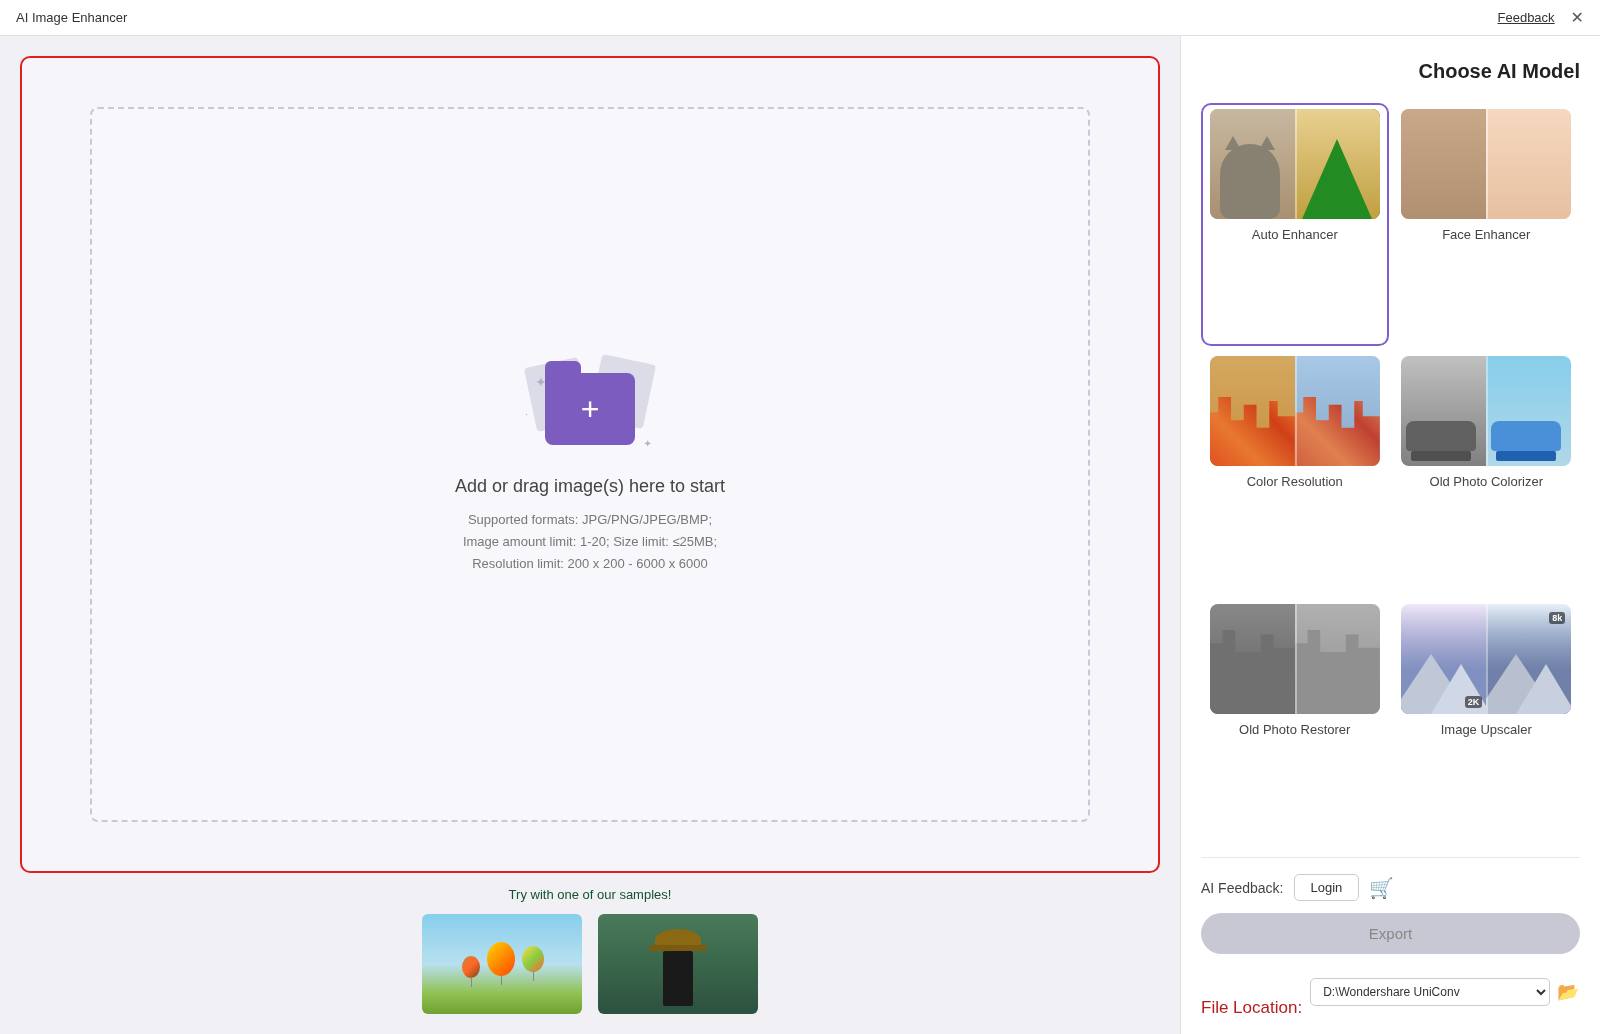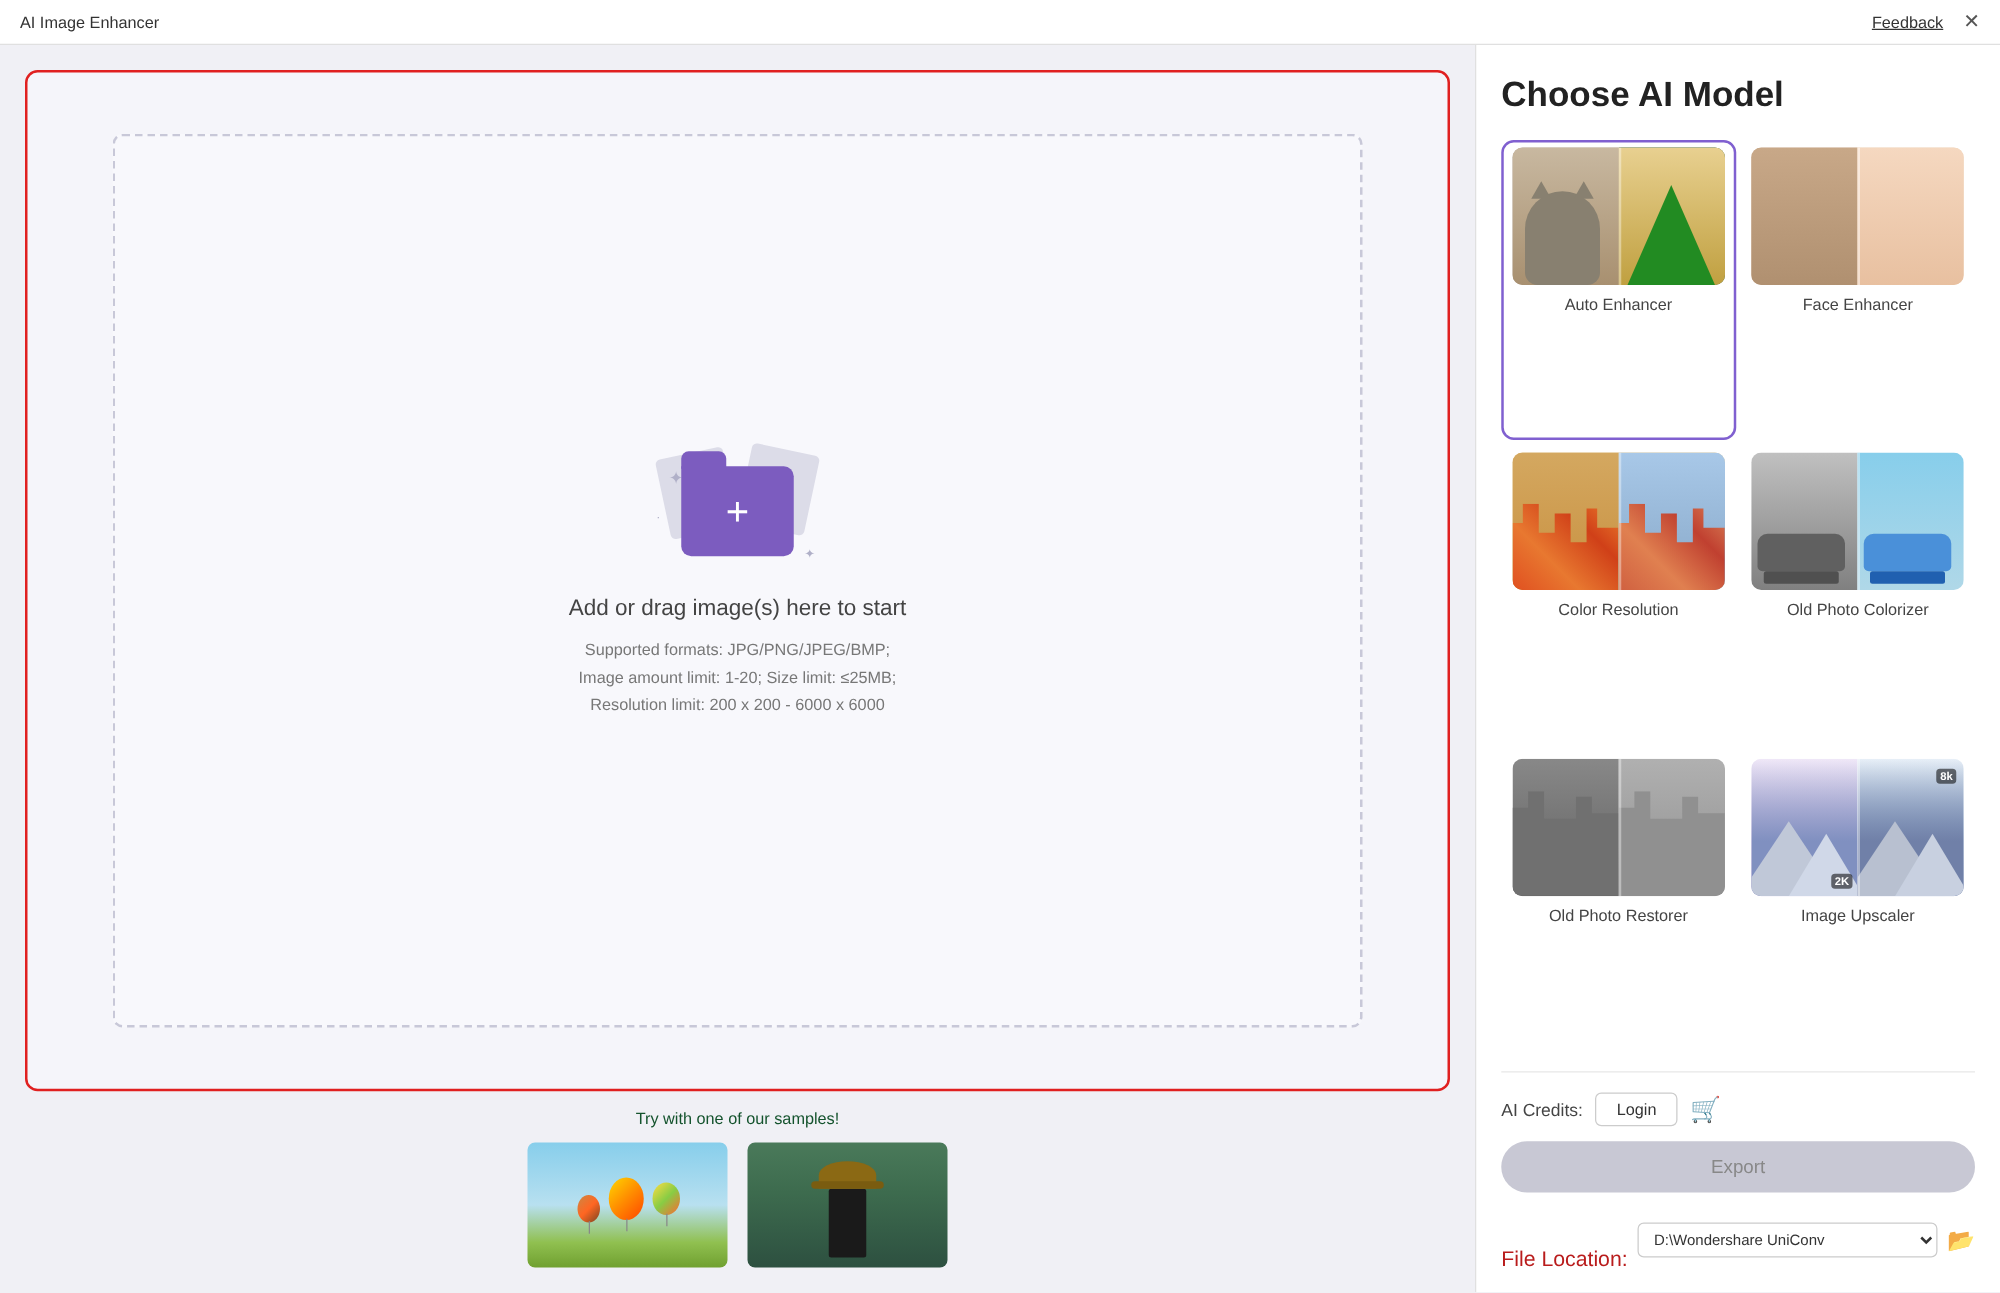--- a/index.html
+++ b/index.html
@@ -253,24 +253,25 @@
       width: 420px;
       background: #ffffff;
       border-left: 1px solid #e0e0e0;
       display: flex;
       flex-direction: column;
       padding: 24px 20px 16px;
       flex-shrink: 0;
     }
 
     .ai-model-title {
-      font-size: 28px;
+      font-size: 20px;
       font-weight: 600;
       color: #222;
       margin-bottom: 20px;
+      text-align: right;
     }
 
     .model-grid {
       display: grid;
       grid-template-columns: 1fr 1fr;
       gap: 4px;
       flex: 1;
     }
 
     .model-card {
@@ -790,21 +791,21 @@
           <div class="divider-line"></div>
         </div>
         <span class="model-label">Image Upscaler</span>
       </div>
 
     </div>
 
     <div class="panel-bottom">
 
       <div class="ai-credits-row">
-        <span class="credits-label">AI Credits:</span>
+        <span class="credits-label">AI Feedback:</span>
         <button class="login-btn">Login</button>
         <span class="cart-icon">🛒</span>
       </div>
 
       <button class="export-btn" disabled="">Export</button>
 
       <div class="file-location-row">
         <span class="file-location-label">File Location:</span>
         <select class="file-path-select">
           <option value="D:\Wondershare UniConv">D:\Wondershare UniConv</option>

